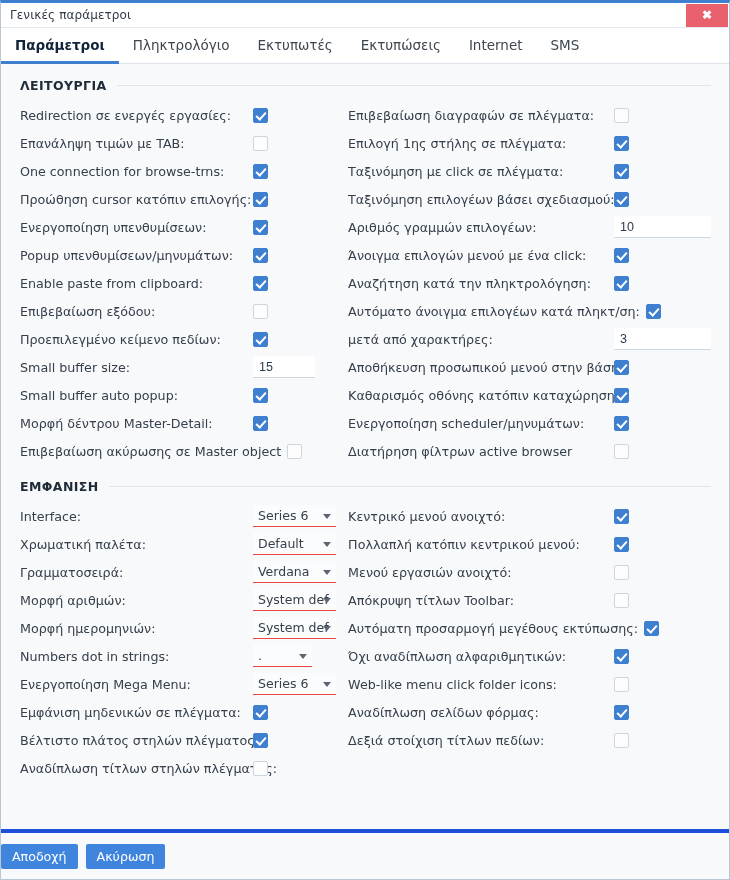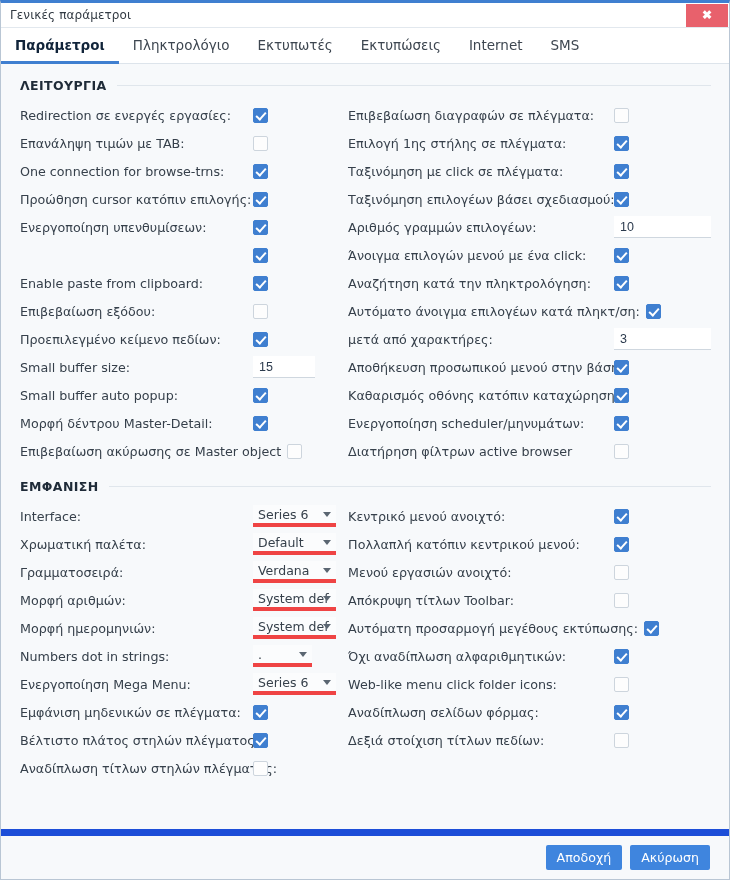--- a/index.html
+++ b/index.html
@@ -159,21 +159,21 @@
     font-family: Liberation Sans, sans-serif;
     outline: none;
   }
   .tin.small { width: 62px; }
   .tin.wide  { width: 97px; }
   
   .sel {
     height: 22px;
     background: #fbfcfd;
     border: none;
-    border-bottom: 4px solid #ef4444;
+    border-bottom: 1px solid #ef4444;
     font-size: 12.5px;
     color: #36404b;
     padding: 0 18px 0 5px;
     display: flex;
     align-items: center;
     position: relative;
     cursor: pointer;
     overflow: hidden;
     white-space: nowrap;
   }
@@ -189,24 +189,24 @@
     border-top: 5px solid #5b6672;
   }
   
   .inline-cb { margin-left: 6px; }
 
   
   .footer {
     flex: 0 0 auto;
     height: 50px;
     background: #f7f9fb;
-    border-top: 7px solid #1d4ed8;
-    display: flex;
-    align-items: center;
-    justify-content: flex-end;
+    border-top: 4px solid #1d4ed8;
+    display: flex;
+    align-items: center;
+    justify-content: flex-start;
     padding-right: 19px;
     gap: 8px;
   }
   .btn {
     min-width: 67px;
     height: 25px;
     background: #3f85de;
     color: #ffffff;
     border: none;
     border-radius: 2px;
@@ -266,20 +266,21 @@
               <span class="cb on"></span>
             </span>
           </div>
           <div class="row">
             <span class="lbl">Ενεργοποίηση υπενθυμίσεων:</span>
             <span class="ctrl">
               <span class="cb on"></span>
             </span>
           </div>
           <div class="row">
+            <span class="lbl">Popup υπενθυμίσεων/μηνυμάτων:</span>
             <span class="ctrl">
               <span class="cb on"></span>
             </span>
           </div>
           <div class="row">
             <span class="lbl">Enable paste from clipboard:</span>
             <span class="ctrl">
               <span class="cb on"></span>
             </span>
           </div>

